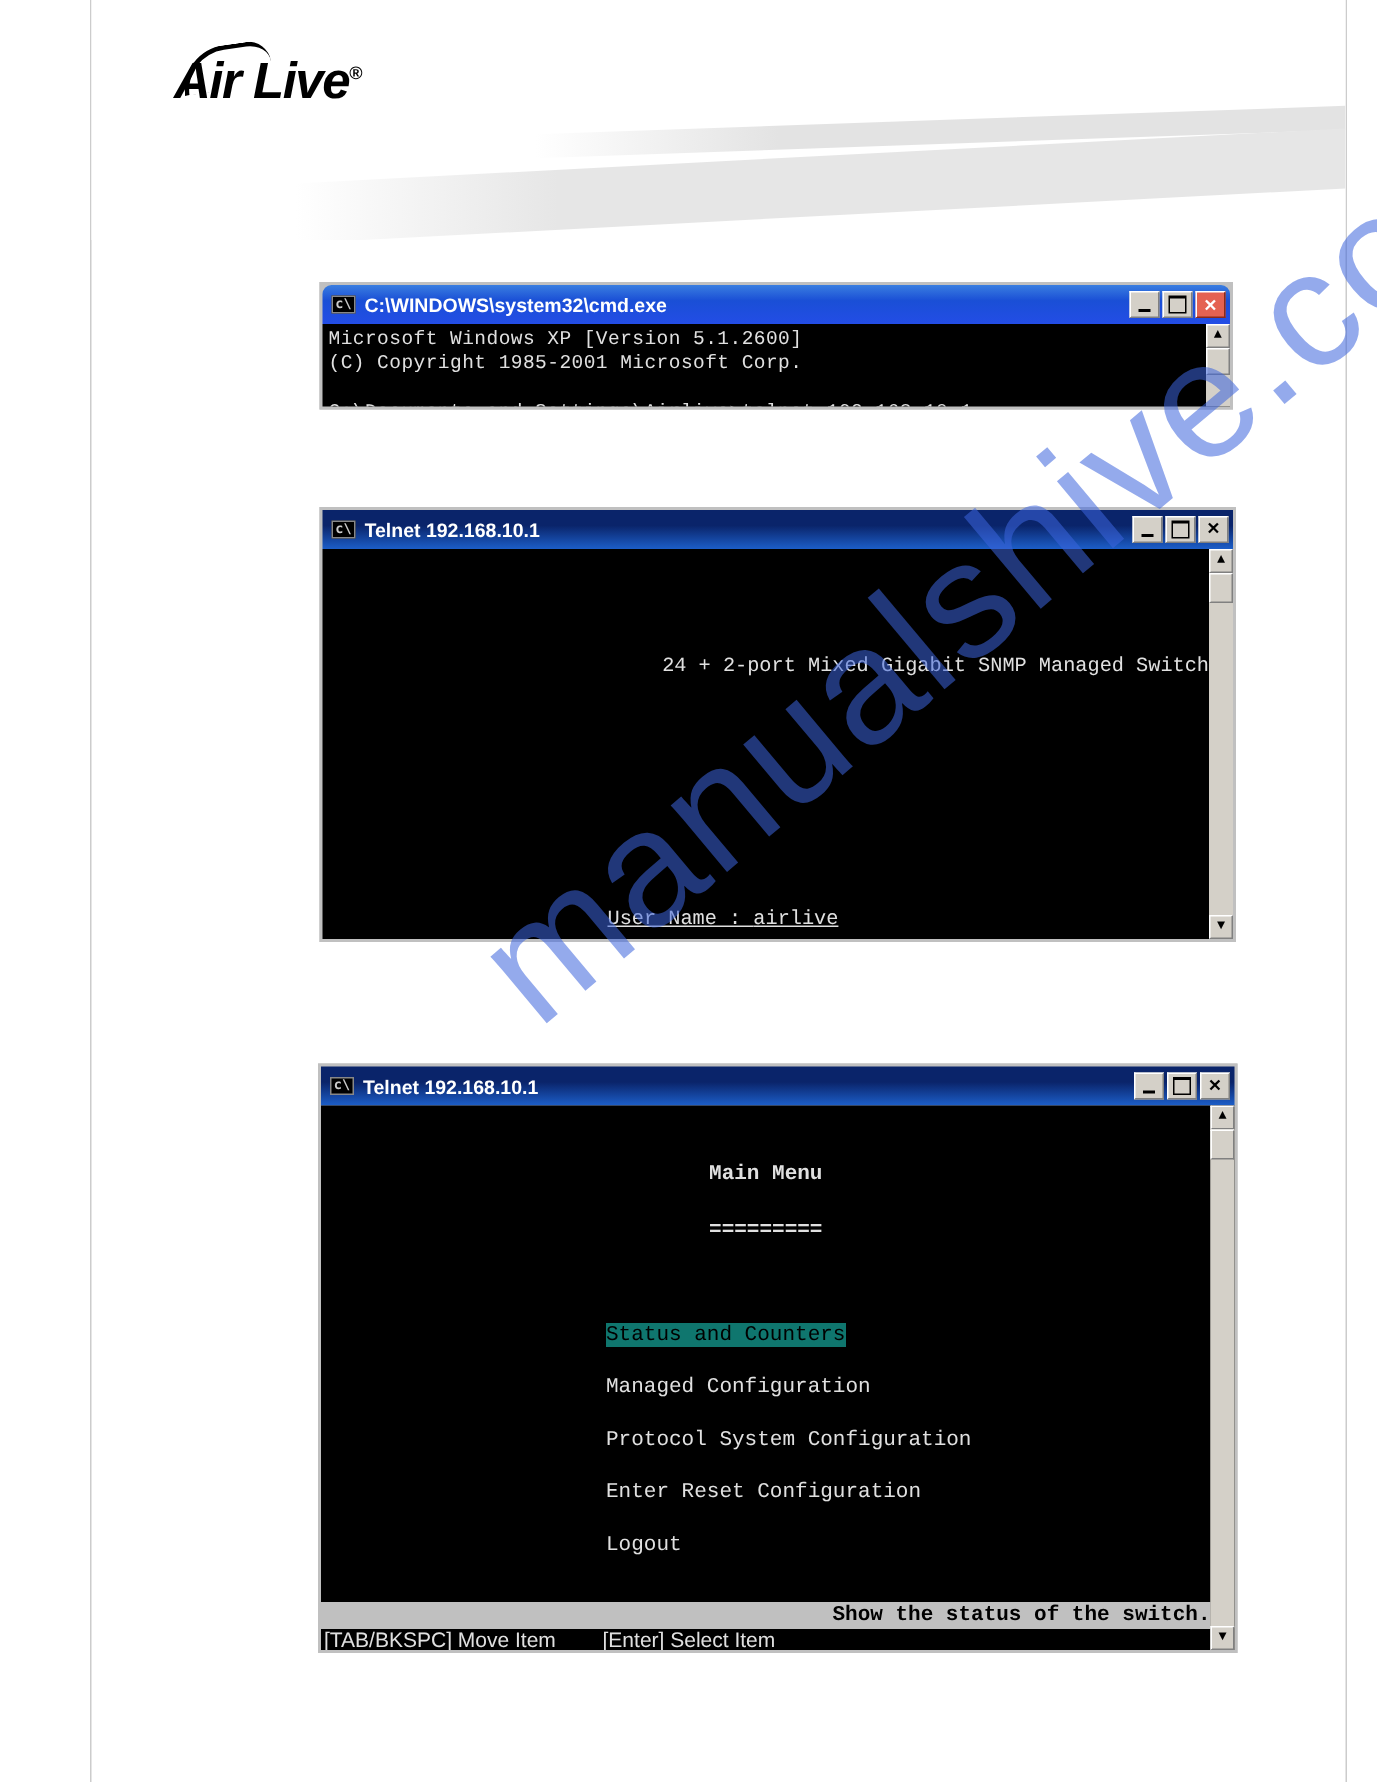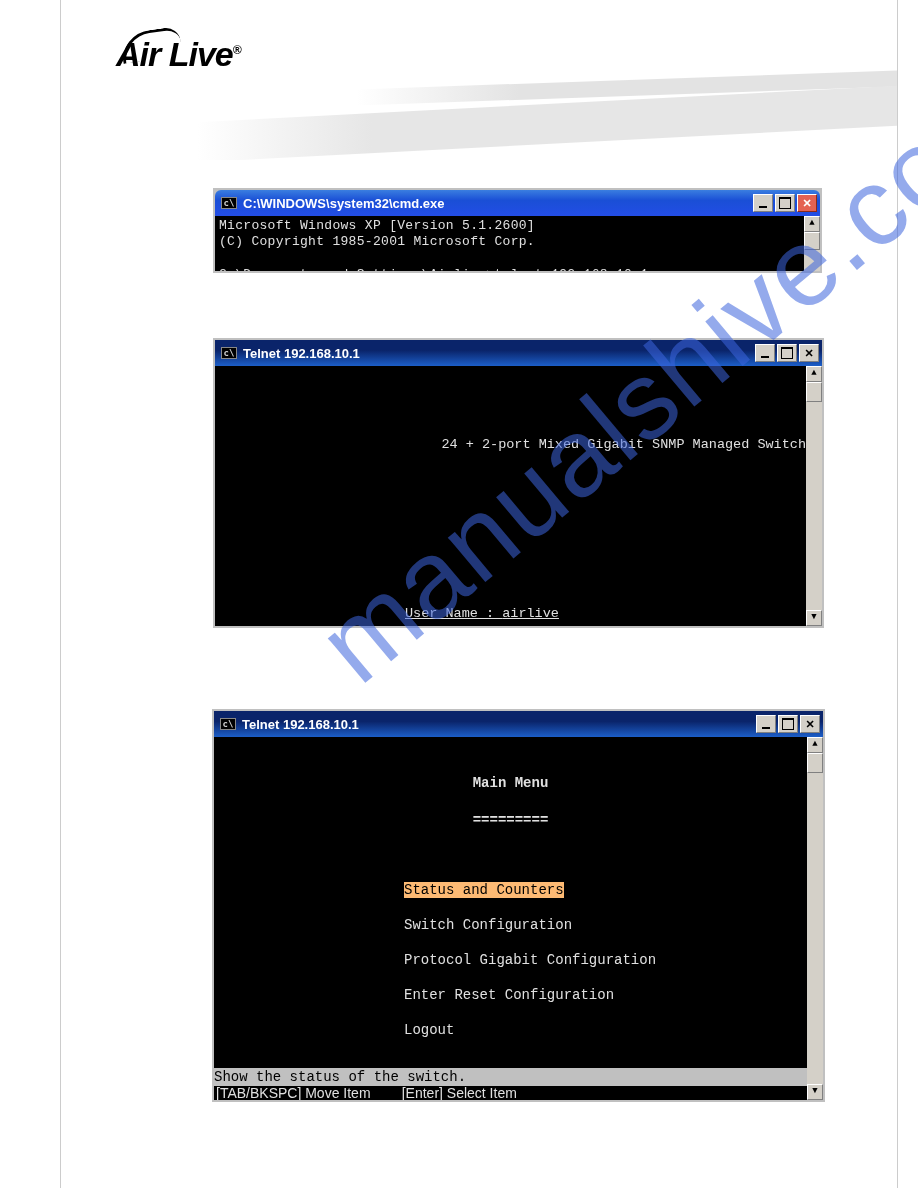--- a/index.html
+++ b/index.html
@@ -137,27 +137,27 @@
   #win2 .console { height:260px; font-size:13.5px; }
   #win2 .centered { text-align:right; padding-right:16px;}
   #win2 .login-block { padding-left:190px;text-decoration:underline; }
 
   
   #win3 { width:613px; left:151px; position:absolute; top:695px; }
   #win3 .console { height:363px; font-size:14px; }
   #win3 .menu-block { padding-left:190px; }
   .menu-title { text-align:center; padding-right:16px; padding-top:20px;font-weight:bold;}
   .hl {
-    background:#fdba74; color:#000;
+    background:#0f766e; color:#000;
   }
   .footer-bar {
     position:absolute; left:0; right:16px; bottom:14px;
-    background:#c0c0c0; color:#000; text-align:left;
+    background:#c0c0c0; color:#000; text-align:right;
     font-family:"Courier New",monospace; font-size:14px;
-    height:18px; line-height:18px;
+    height:18px; line-height:18px;font-weight:bold;
   }
   .hint-bar {
     position:absolute; left:0; right:16px; bottom:-2px;
     color:#e0e0e0;
     font-family:Liberation Sans, sans-serif; font-size:14px;
     padding-left:2px;
   }
 
   .watermark {
     position:absolute;
@@ -250,23 +250,23 @@
         <div class="tb-btn max" title="Maximize"></div>
         <div class="tb-btn close" title="Close"></div>
       </div>
     </div>
     <div class="console">
 <div class="menu-title">Main Menu</div><div class="menu-title">=========</div>
 <div class="menu-block" id="menu-list">
 
 <span class="hl">Status and Counters</span>
 
-<span>Switch Configuration</span>
-
-<span>Protocol Gigabit Configuration</span>
+<span>Managed Configuration</span>
+
+<span>Protocol System Configuration</span>
 
 <span>Enter Reset Configuration</span>
 
 <span>Logout</span>
 
 </div>
       <div class="footer-bar">Show the status of the switch.</div>
       <div class="hint-bar"><span>[TAB/BKSPC] Move Item</span>        <span>[Enter] Select Item</span></div>
       <div class="scrollbar-v">
         <div class="sb-btn">▲</div>

